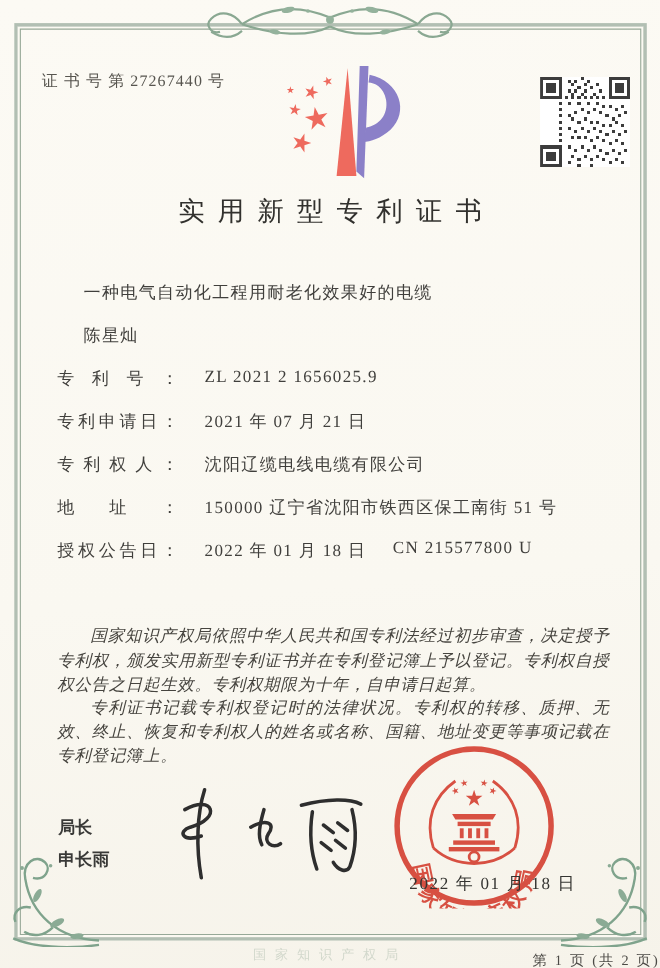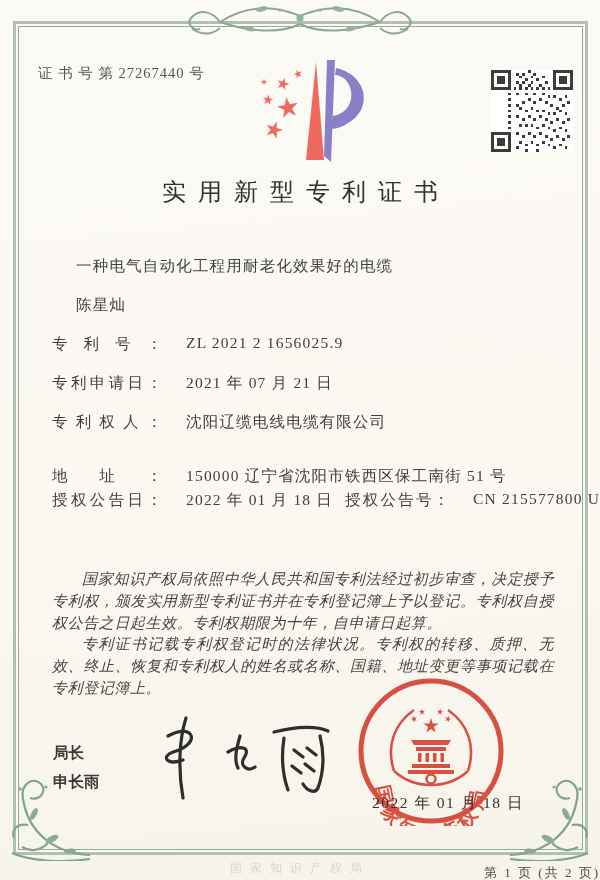--- a/index.html
+++ b/index.html
@@ -164,28 +164,27 @@
     <span class="fvalue">ZL 2021 2 1656025.9</span>
   </div>
   <div class="field" style="top:373px">
     <span class="flabel">专利申请日：</span>
     <span class="fvalue">2021 年 07 月 21 日</span>
   </div>
   <div class="field" style="top:412px">
     <span class="flabel">专利权人：</span>
     <span class="fvalue">沈阳辽缆电线电缆有限公司</span>
   </div>
-  <div class="field" style="top:466px">
+  <div class="field" style="top:451px">
     <span class="flabel">地址：</span>
     <span class="fvalue">150000 辽宁省沈阳市铁西区保工南街 51 号</span>
   </div>
   <div class="field" style="top:490px">
     <span class="flabel">授权公告日：</span>
     <span class="fvalue">2022 年 01 月 18 日</span>
-    <span class="flabel flabel2">授权公告号：</span>
     <span class="fvalue">CN 215577800 U</span>
   </div>
 
   <div class="paras">
     <p>国家知识产权局依照中华人民共和国专利法经过初步审查，决定授予专利权，颁发实用新型专利证书并在专利登记簿上予以登记。专利权自授权公告之日起生效。专利权期限为十年，自申请日起算。</p>
     <p>专利证书记载专利权登记时的法律状况。专利权的转移、质押、无效、终止、恢复和专利权人的姓名或名称、国籍、地址变更等事项记载在专利登记簿上。</p>
   </div>
 
   <div class="officer">
     <div>局长</div>

